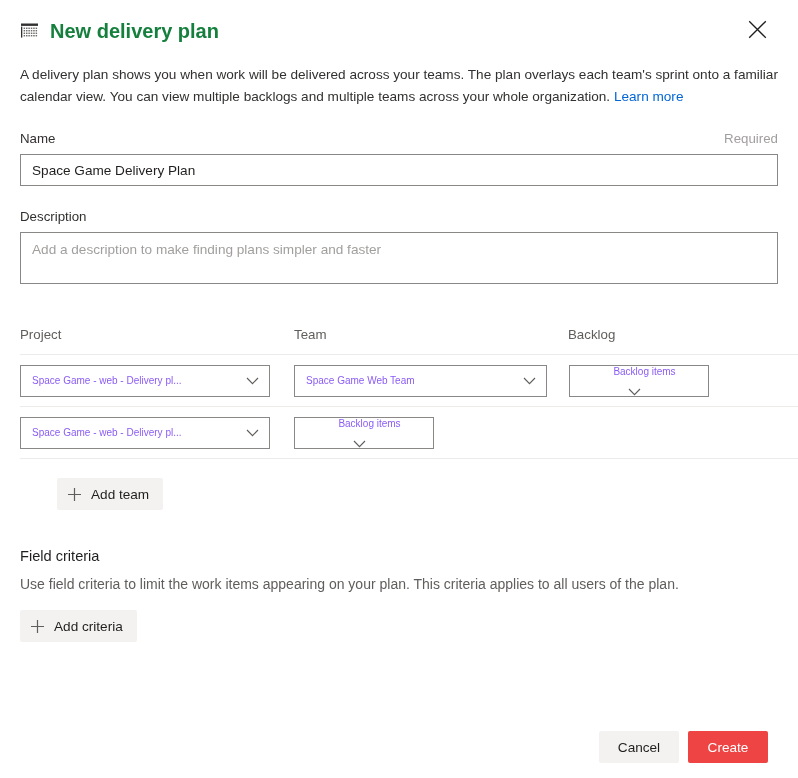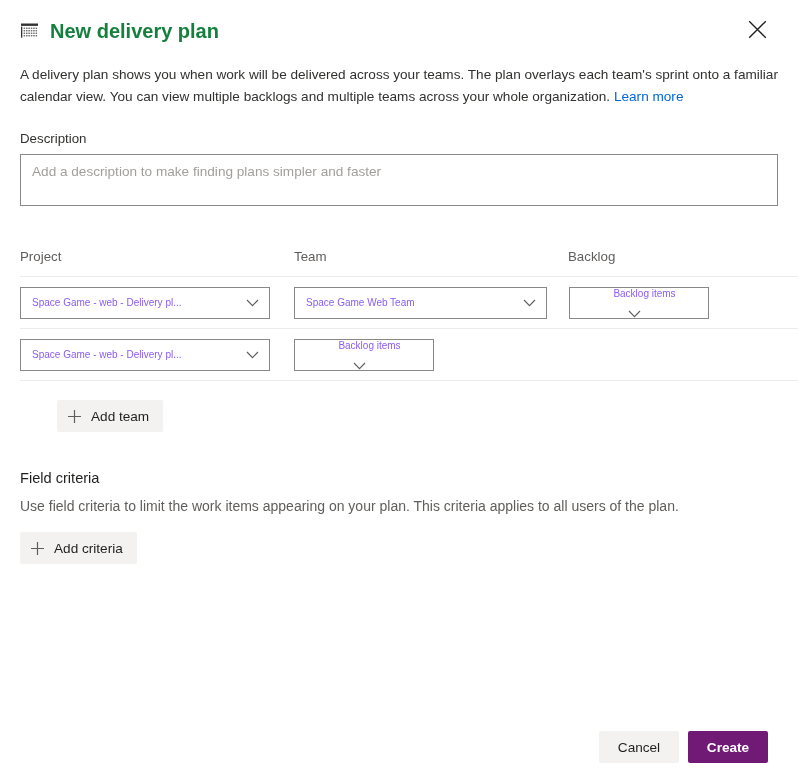--- a/index.html
+++ b/index.html
@@ -243,23 +243,23 @@
     cursor: pointer;
     border-radius: 2px;
     padding: 0 16px;
   }
   .btn-cancel {
     background: #f3f2f1;
     color: #201f1e;
     margin-right: 9px;
   }
   .btn-primary {
-    background: #701a75;
+    background: #ef4444;
     color: #ffffff;
-    font-weight: 700;
+    font-weight: 400;
   }
 </style>
 </head>
 <body>
 
 <div class="dialog">
 
   <div class="header">
     <svg class="plan-icon" viewBox="0 0 20 20">
       <rect x="1" y="2.5" width="17" height="2.4" fill="#323130"></rect>
@@ -299,20 +299,27 @@
       </svg>
     </button>
   </div>
 
   <div class="body">
 
     <div class="intro">
       <span>A delivery plan shows you when work will be delivered across your teams. The plan overlays each team's sprint onto a familiar calendar view. You can view multiple backlogs and multiple teams across your whole organization. </span><a href="#">Learn more</a>
     </div>
 
+    <div class="field-block">
+      <div class="label-row">
+        <span class="field-label">Name</span>
+        <span class="required-tag">Required</span>
+      </div>
+      <input class="text-input" type="text" value="Space Game Delivery Plan" style="">
+    </div>
 
     <div class="field-block">
       <div class="label-row">
         <span class="field-label">Description</span>
       </div>
       <textarea class="textarea-input" placeholder="Add a description to make finding plans simpler and faster" style=""></textarea>
     </div>
 
     <div class="teams-section">
       <div class="teams-head">

